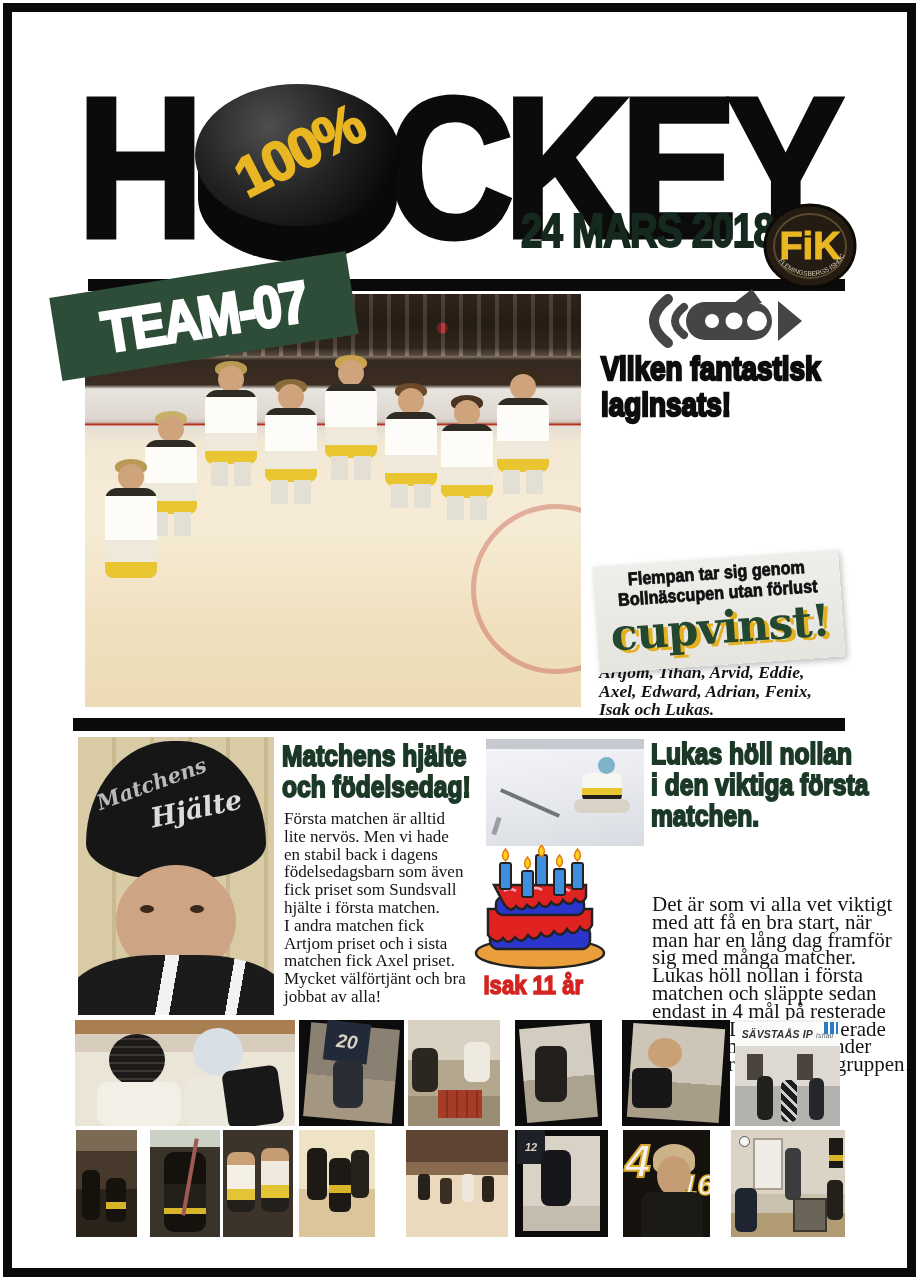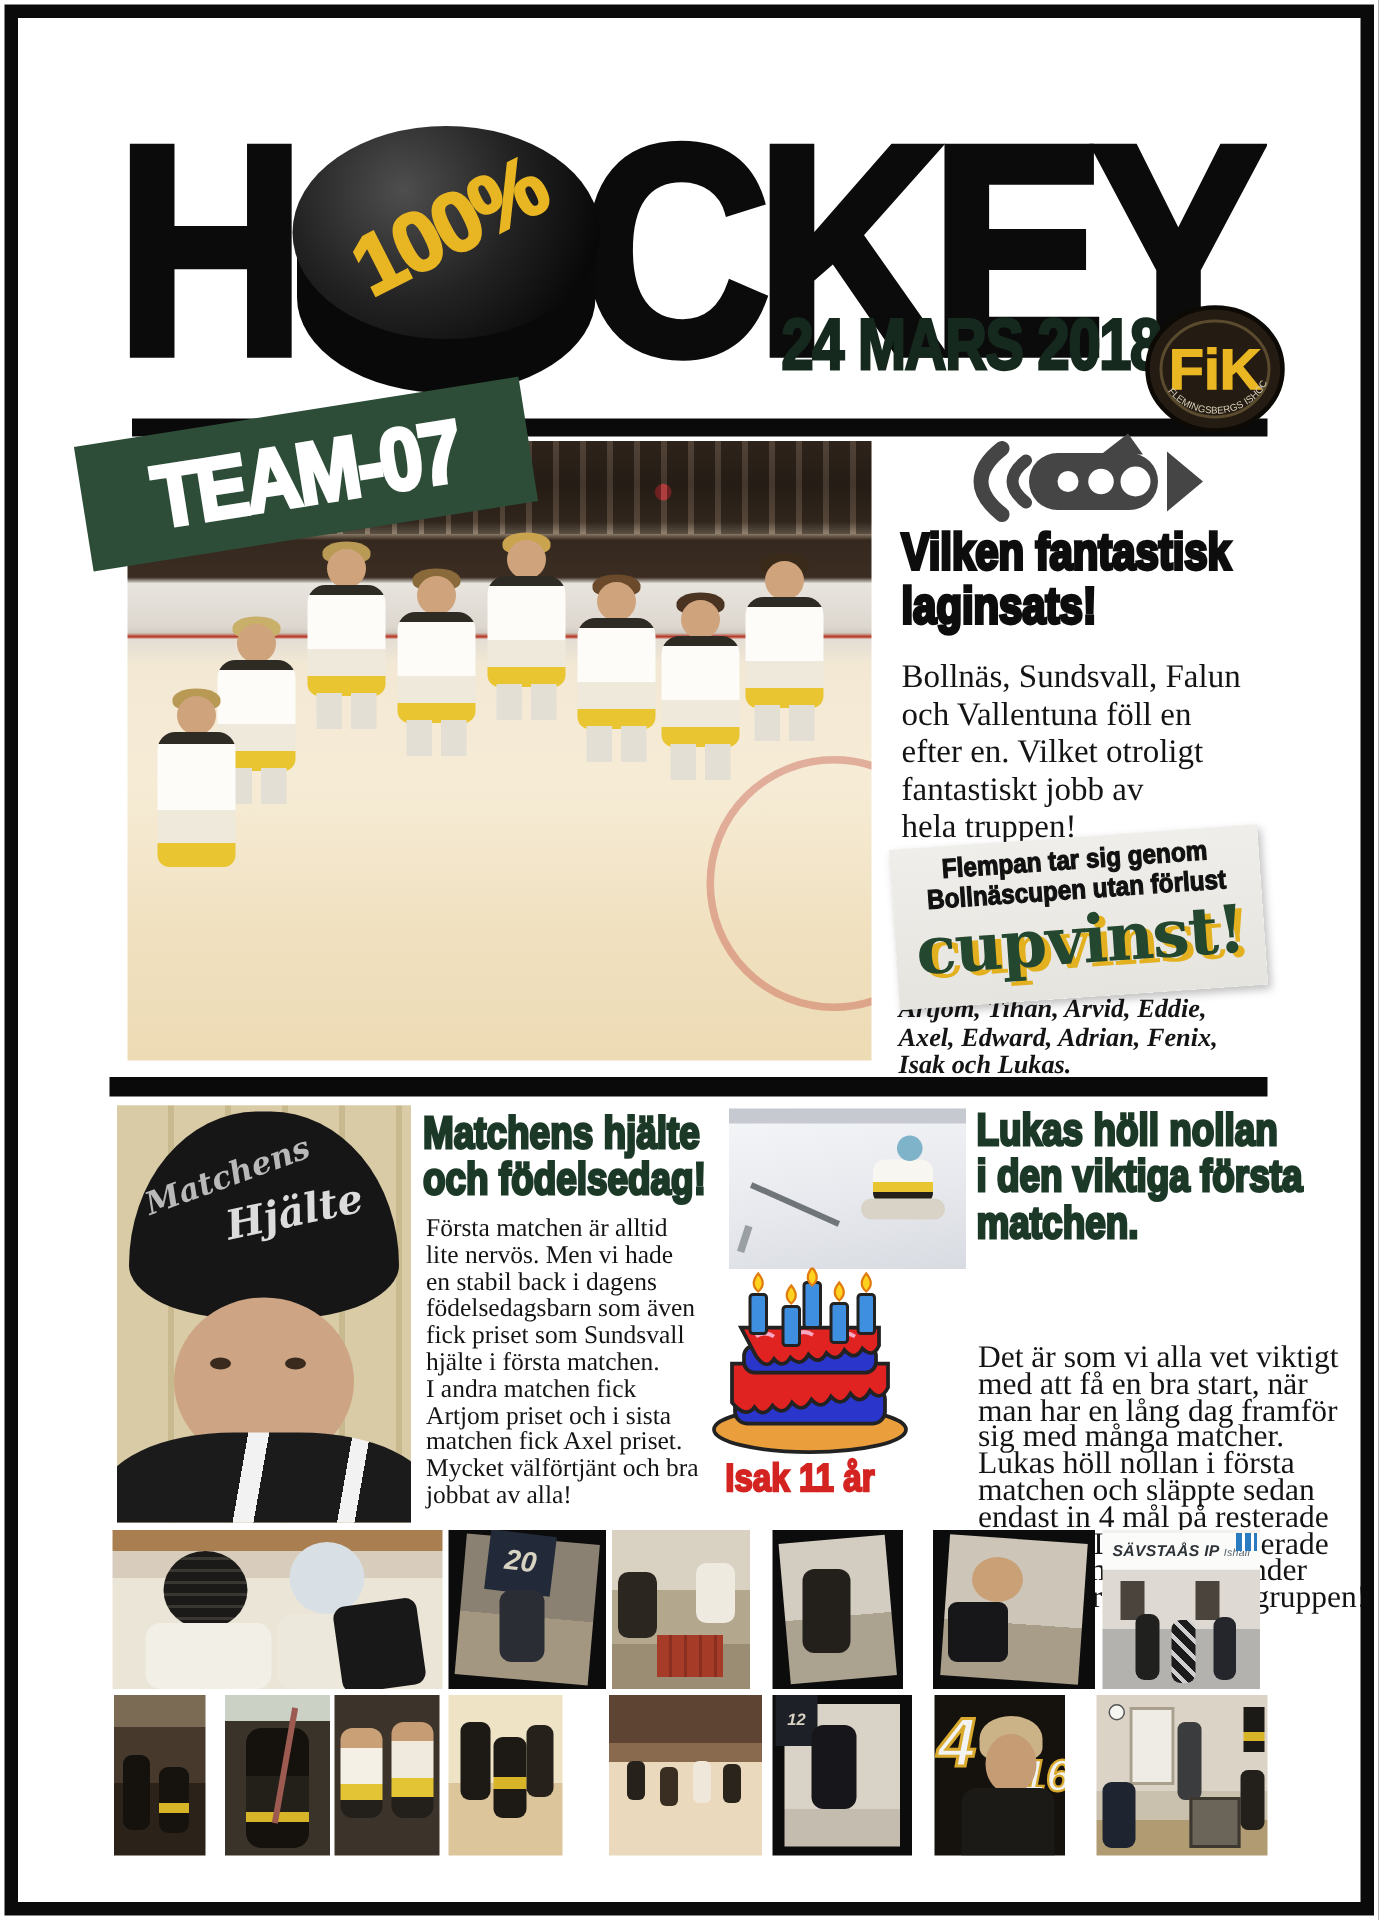--- a/index.html
+++ b/index.html
@@ -322,25 +322,20 @@
       <rect x="52" y="15" width="86" height="38" rx="19" fill="#454545"></rect>
       <circle cx="78" cy="34" r="7" fill="#fff"></circle>
       <circle cx="100" cy="34" r="8.5" fill="#fff"></circle>
       <circle cx="123" cy="34" r="10" fill="#fff"></circle>
       <polygon points="144,14 168,34 144,54" fill="#454545"></polygon>
     </svg>
   </div>
 
   <div class="abs preline h1-black">Vilken fantastisk
 laginsats!</div>
-  <div class="abs preline body-serif" id="body-lag">Bollnäs, Sundsvall, Falun
-och Vallentuna föll en
-efter en. Vilket otroligt
-fantastiskt jobb av
-hela truppen!</div>
 
   <div class="abs" id="clipping">
     <div class="cl">Flempan tar sig genom</div>
     <div class="cl">Bollnäscupen utan förlust</div>
     <div class="big">cupvinst!</div>
   </div>
 
   <div class="abs preline body-serif" id="names">Artjom, Tihan, Arvid, Eddie,
 Axel, Edward, Adrian, Fenix,
 Isak och Lukas.</div>

